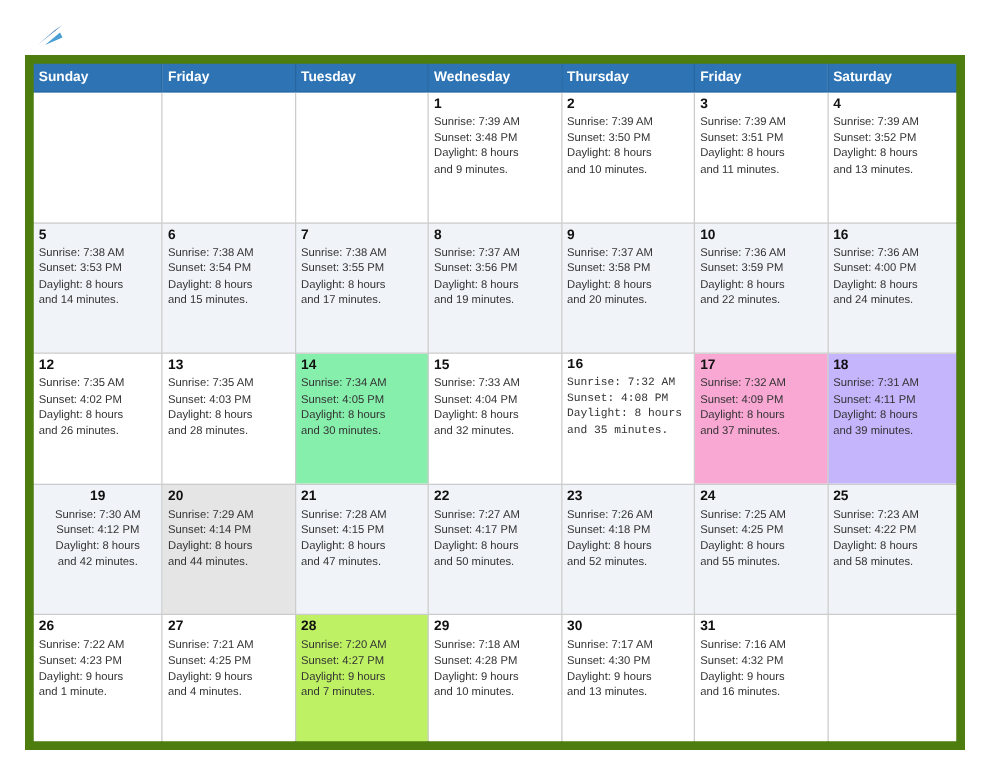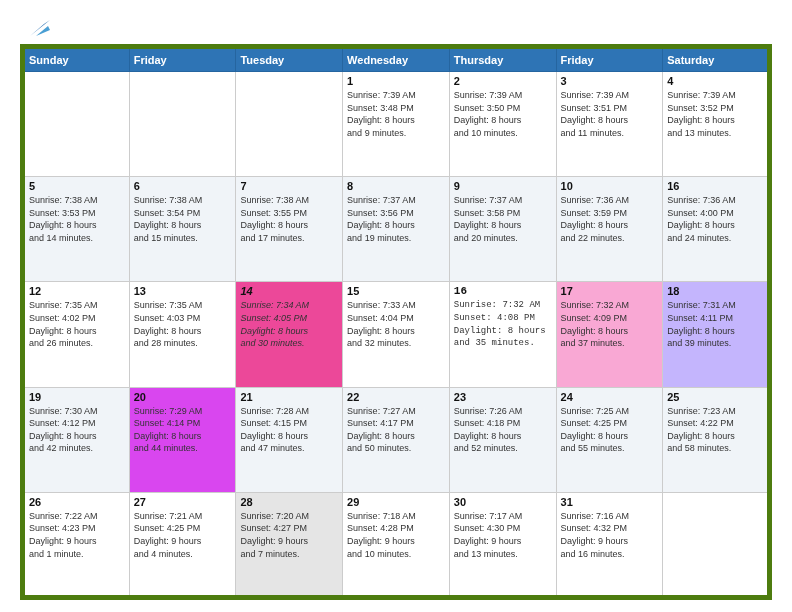--- a/index.html
+++ b/index.html
@@ -43,21 +43,21 @@
       color: #1a1a1a;
       line-height: 1.1;
     }
     .location-title {
       font-size: 14px;
       color: #333;
       margin-top: 2px;
     }
     .calendar {
       flex: 1;
-      border: 5px solid #4d7c0f;
+      border: 7px solid #4d7c0f;
       border-collapse: collapse;
       width: 100%;
       table-layout: fixed;
     }
     .calendar th {
       background: #2e74b5;
       color: #fff;
       font-size: 11px;
       font-weight: bold;
       padding: 5px 4px;
@@ -225,21 +225,21 @@
 Daylight: 8 hours
 and 26 minutes.</div>
           </td>
           <td style="background: rgb(255, 255, 255);">
             <span class="day-number">13</span>
             <div class="day-info" style="white-space: pre-line;">Sunrise: 7:35 AM
 Sunset: 4:03 PM
 Daylight: 8 hours
 and 28 minutes.</div>
           </td>
-          <td style="background: #ec4899; font-style: italic;">
+          <td style="background: #86efac;">
             <span class="day-number">14</span>
             <div class="day-info" style="white-space: pre-line;">Sunrise: 7:34 AM
 Sunset: 4:05 PM
 Daylight: 8 hours
 and 30 minutes.</div>
           </td>
           <td style="background: rgb(255, 255, 255);">
             <span class="day-number">15</span>
             <div class="day-info" style="white-space: pre-line;">Sunrise: 7:33 AM
 Sunset: 4:04 PM
@@ -262,28 +262,28 @@
           </td>
           <td style="background: #c4b5fd;">
             <span class="day-number">18</span>
             <div class="day-info" style="white-space: pre-line;">Sunrise: 7:31 AM
 Sunset: 4:11 PM
 Daylight: 8 hours
 and 39 minutes.</div>
           </td>
         </tr>
         <tr>
-          <td style="background: rgb(240, 244, 248);">
+          <td style="background: rgb(240, 244, 248); text-align: center;">
             <span class="day-number">19</span>
             <div class="day-info" style="white-space: pre-line;">Sunrise: 7:30 AM
 Sunset: 4:12 PM
 Daylight: 8 hours
 and 42 minutes.</div>
           </td>
-          <td style="background: #d946ef;">
+          <td style="background: #e5e5e5;">
             <span class="day-number">20</span>
             <div class="day-info" style="white-space: pre-line;">Sunrise: 7:29 AM
 Sunset: 4:14 PM
 Daylight: 8 hours
 and 44 minutes.</div>
           </td>
           <td style="background: rgb(240, 244, 248);">
             <span class="day-number">21</span>
             <div class="day-info" style="white-space: pre-line;">Sunrise: 7:28 AM
 Sunset: 4:15 PM
@@ -327,21 +327,21 @@
 Daylight: 9 hours
 and 1 minute.</div>
           </td>
           <td style="background: rgb(255, 255, 255);">
             <span class="day-number">27</span>
             <div class="day-info" style="white-space: pre-line;">Sunrise: 7:21 AM
 Sunset: 4:25 PM
 Daylight: 9 hours
 and 4 minutes.</div>
           </td>
-          <td style="background: #e5e5e5;">
+          <td style="background: #bef264;">
             <span class="day-number">28</span>
             <div class="day-info" style="white-space: pre-line;">Sunrise: 7:20 AM
 Sunset: 4:27 PM
 Daylight: 9 hours
 and 7 minutes.</div>
           </td>
           <td style="background: rgb(255, 255, 255);">
             <span class="day-number">29</span>
             <div class="day-info" style="white-space: pre-line;">Sunrise: 7:18 AM
 Sunset: 4:28 PM

